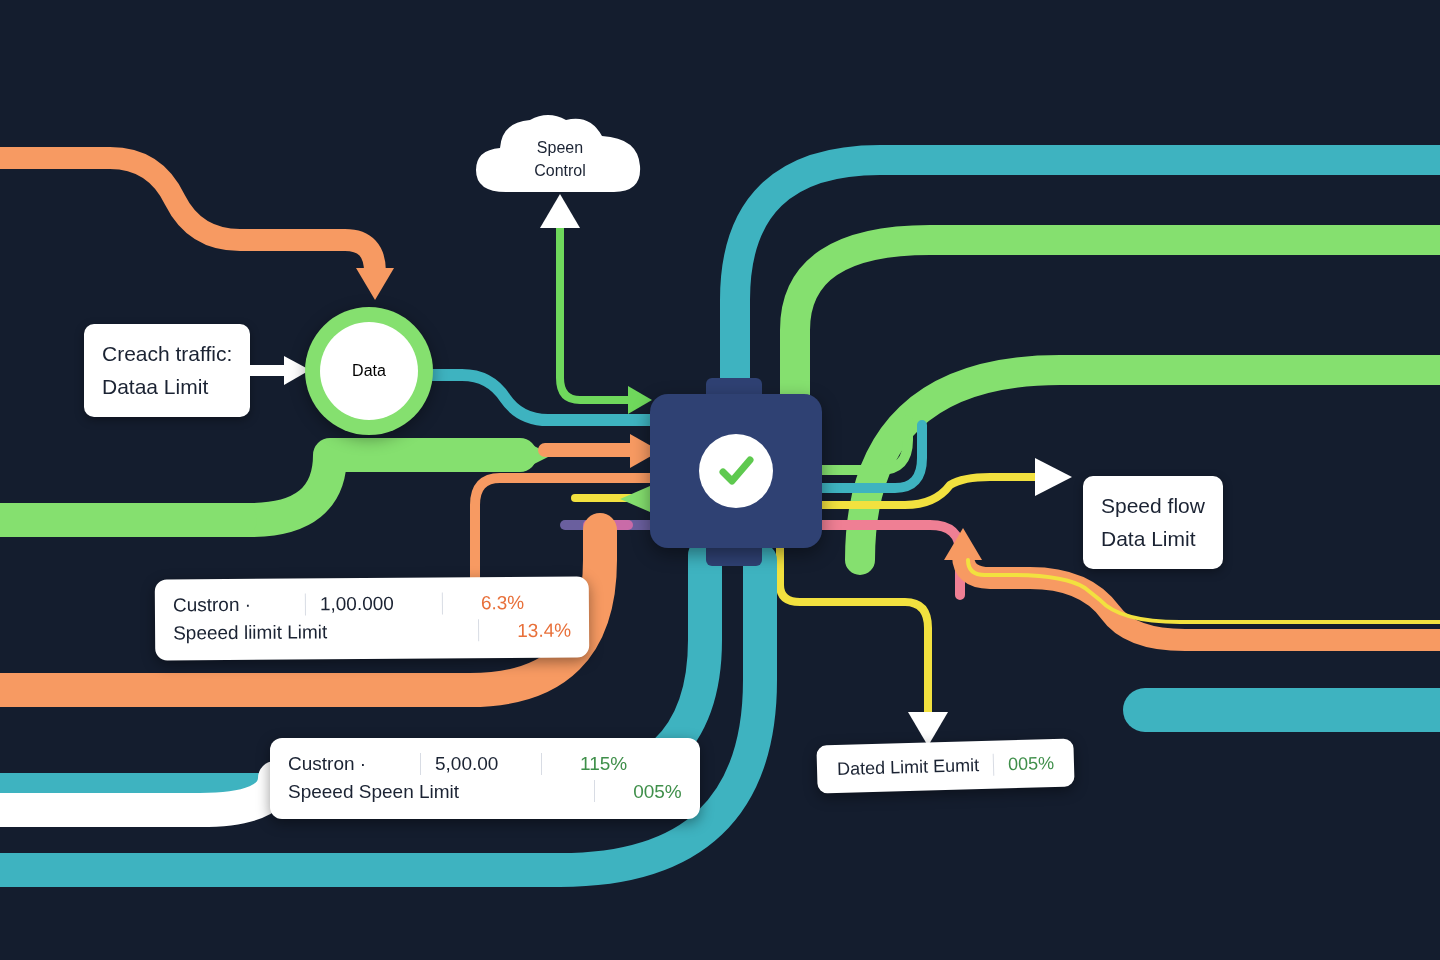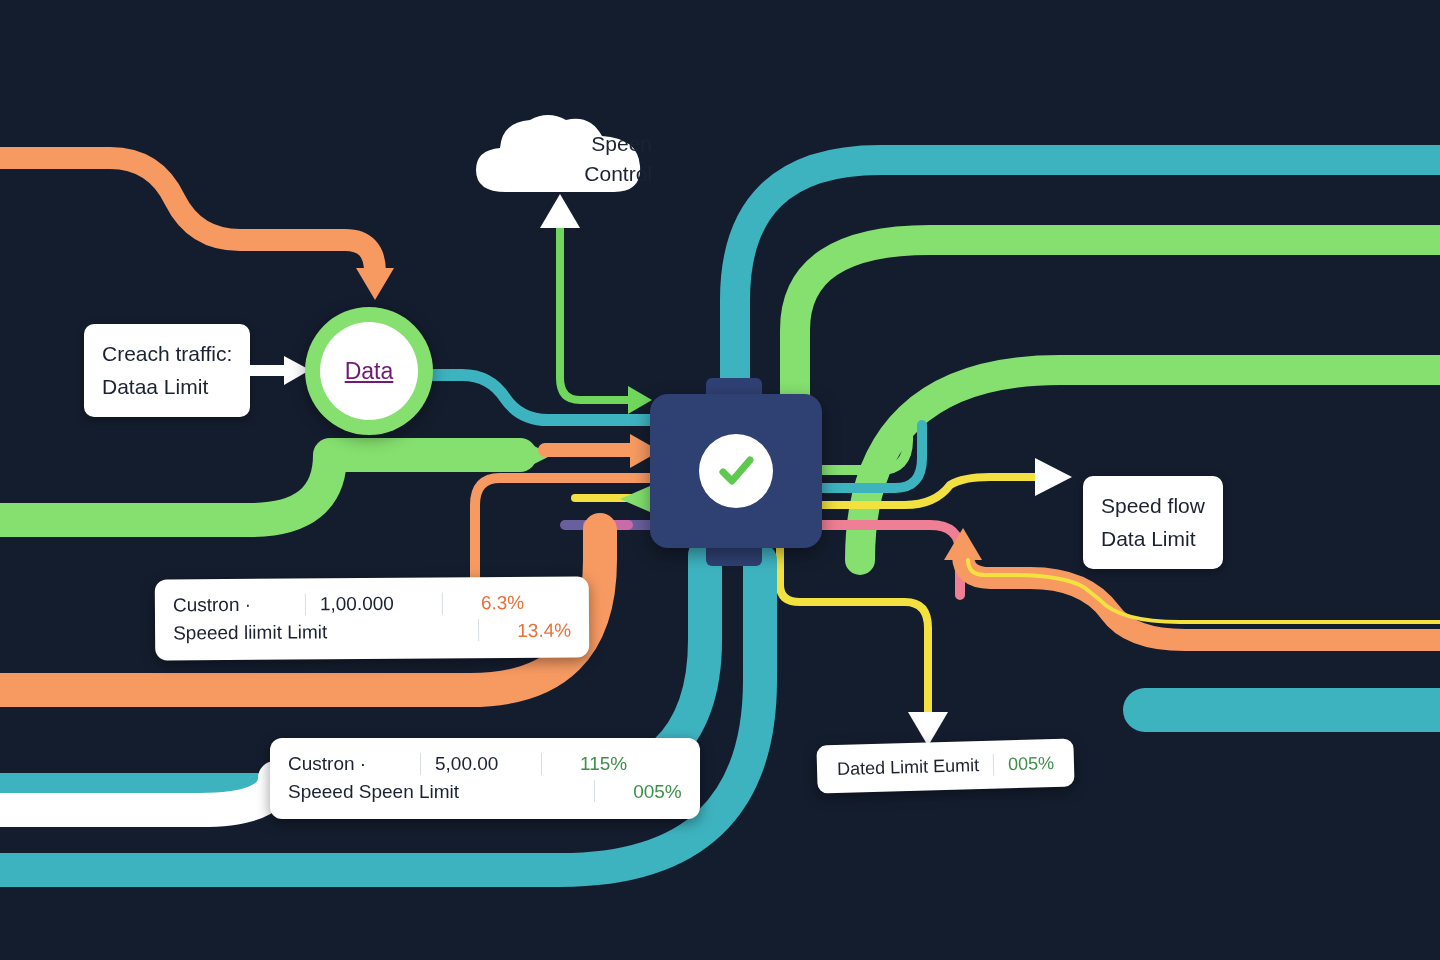--- a/index.html
+++ b/index.html
@@ -93,42 +93,41 @@
     box-shadow: 0 4px 16px rgba(0,0,0,0.35);
   }
   #data-node .inner {
     width: 98px;
     height: 98px;
     border-radius: 50%;
     background: #ffffff;
     display: flex;
     align-items: center;
     justify-content: center;
-    color: #701a75;
-    font-size: 23px;
-    text-decoration: underline;
+    color: #000000;
+    font-size: 16px;
   }
 
   
   #cloud-node {
     position: absolute;
     left: 468px;
     top: 108px;
     width: 184px;
     height: 88px;
   }
   #cloud-node .cloud-text {
     position: absolute;
     inset: 0;
     display: flex;
     flex-direction: column;
-    align-items: flex-end;
+    align-items: center;
     justify-content: center;
     color: #1b2333;
-    font-size: 21px;
+    font-size: 16px;
     line-height: 1.45;
     z-index: 2;
     padding-top: 14px;
     box-sizing: border-box;
   }
 
   
   #hub-node {
     position: absolute;
     left: 650px;

